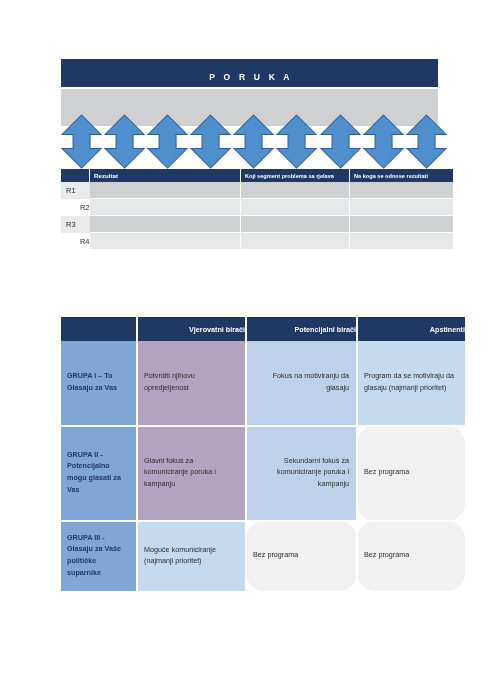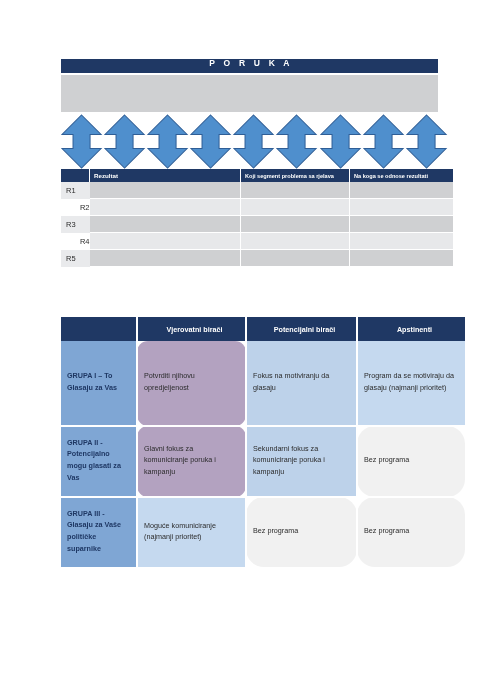--- a/index.html
+++ b/index.html
@@ -23,21 +23,21 @@
     width: 377px;
   }
 
   .poruka-bar {
     background: #1f3864;
     color: #ffffff;
     font-size: 8.5px;
     font-weight: bold;
     letter-spacing: 3.2px;
     text-align: center;
-    padding: 0 0 5px 3px;
+    padding: 14px 0 5px 3px;
     line-height: 1;
   }
 
   .poruka-body {
     background: #cfd0d2;
     height: 37px;
     margin-top: 2px;
   }
 
   
@@ -134,21 +134,21 @@
   }
   #matrix th, #matrix td {
     padding: 0;
     margin: 0;
   }
   #matrix thead th {
     background: #1f3864;
     color: #ffffff;
     font-size: 7.2px;
     font-weight: bold;
-    text-align: center;
+    text-align: right;
     height: 24px;
     vertical-align: middle;
     padding-left: 6px;
     border-right: 2px solid #ffffff;
   }
   #matrix thead th:last-child { border-right: none; }
   #matrix thead th.mx-corner { padding-left: 0; }
 
   #matrix tbody td {
     font-size: 7.2px;
@@ -162,22 +162,22 @@
   #matrix tbody td:last-child { border-right: none; margin-left: 13px; }
   #matrix tbody tr:last-child td { border-bottom: none; }
 
   #matrix td.grp {
     background: #7fa6d4;
     font-weight: bold;
     color: #1f3864;
     font-size: 7.2px;
     line-height: 1.6;
   }
-  .c-purple { background: #b3a2c0; border-radius: 11px; }
-  .c-lightblue { background: #bdd2ea; }
+  .c-purple { background: #b3a2c0; }
+  .c-lightblue { background: #bdd2ea; text-align: right; }
   .c-paleblue { background: #c5d9ef; }
   .c-gray { background: #f1f1f1; border-radius: 18px; }
 
   
   .col-grp { width: 75px; }
   .col-a { width: 101px; }
   .col-b { width: 103px; }
   .col-c { width: 101px; }
 </style>
 </head>
@@ -259,26 +259,20 @@
         <td></td>
       </tr>
       <tr class="odd">
         <td class="rt-label">R3</td>
         <td></td>
         <td></td>
         <td></td>
       </tr>
       <tr class="even">
         <td class="rt-label">R4</td>
-        <td></td>
-        <td></td>
-        <td></td>
-      </tr>
-      <tr class="odd">
-        <td class="rt-label">R5</td>
         <td></td>
         <td></td>
         <td></td>
       </tr>
     </tbody>
 </table>
 
 <table id="matrix">
   <thead>
     <tr>
@@ -288,21 +282,21 @@
       <th class="col-c">Apstinenti</th>
     </tr>
   </thead>
   <tbody>
       <tr style="height: 85px;">
         <td class="grp col-grp">GRUPA I – To Glasaju za Vas</td>
         <td class="c-purple col-a">Potvrditi njihovu opredjeljenost</td>
         <td class="c-lightblue col-b">Fokus na motiviranju da glasaju</td>
         <td class="c-paleblue col-c">Program da se motiviraju da glasaju (najmanji prioritet)</td>
       </tr>
-      <tr style="height: 71px;">
+      <tr style="height: 95px;">
         <td class="grp col-grp">GRUPA II - Potencijalno mogu glasati za Vas</td>
         <td class="c-purple col-a">Glavni fokus za komuniciranje poruka i kampanju</td>
         <td class="c-lightblue col-b">Sekundarni fokus za komuniciranje poruka i kampanju</td>
         <td class="c-gray col-c">Bez programa</td>
       </tr>
       <tr style="height: 70px;">
         <td class="grp col-grp">GRUPA III - Glasaju za Vaše političke suparnike</td>
         <td class="c-paleblue col-a">Moguće komuniciranje (najmanji prioritet)</td>
         <td class="c-gray col-b">Bez programa</td>
         <td class="c-gray col-c">Bez programa</td>

